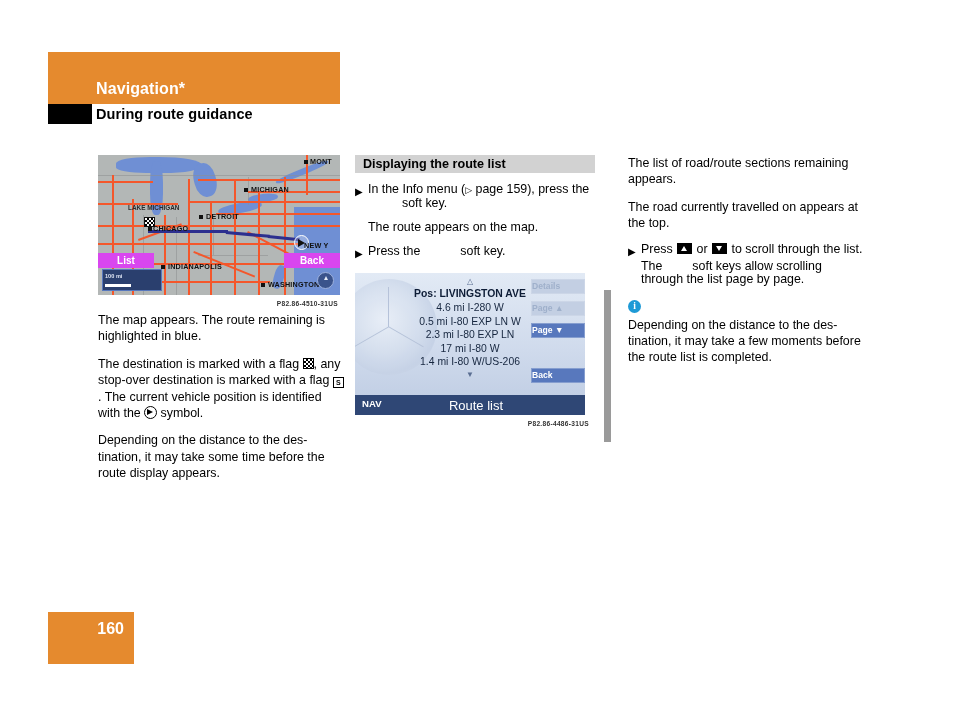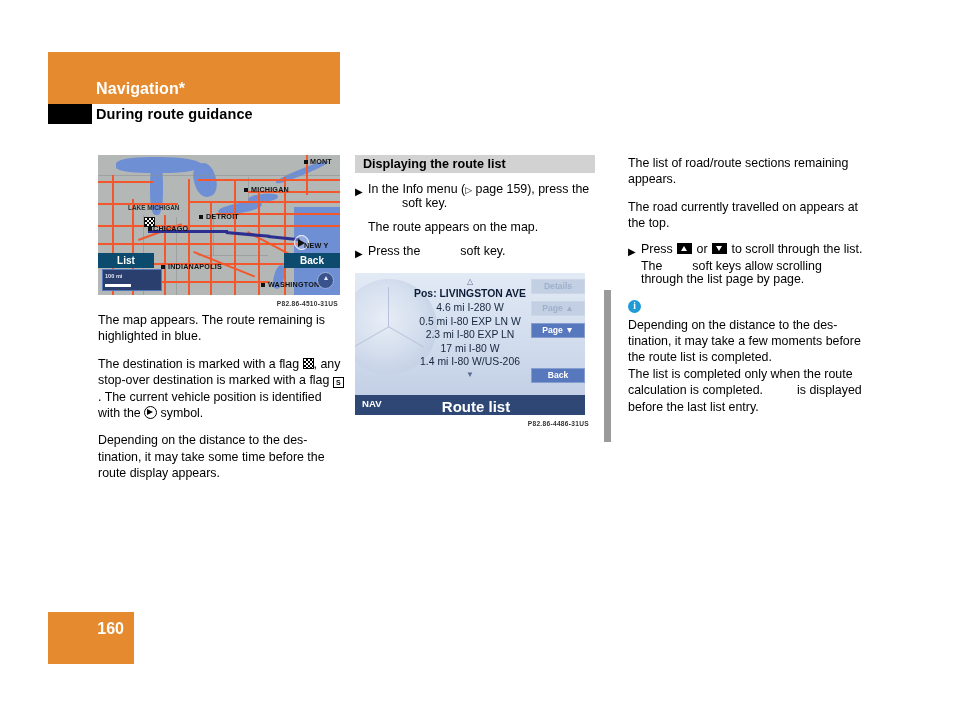--- a/index.html
+++ b/index.html
@@ -68,21 +68,21 @@
   .route{position:absolute;background:#2c2f8f;height:3px;}
   .citydot{position:absolute;width:4px;height:4px;background:#111;}
   .citylbl{
     position:absolute;font-size:7.2px;font-weight:bold;color:#111;
     font-family:"Liberation Sans",sans-serif;white-space:nowrap;letter-spacing:.2px;
   }
   .lakelbl{
     position:absolute;font-size:6.4px;font-weight:bold;color:#2b2b2b;white-space:nowrap;
   }
   .softkey-map{
-    position:absolute;background:#0c4a6e;color:#fff;font-size:10px;font-weight:bold;
+    position:absolute;background:#d946ef;color:#fff;font-size:10px;font-weight:bold;
     line-height:15px;text-align:center;
   }
   .map-scalebox{
     position:absolute;left:4px;bottom:4px;width:58px;height:20px;background:#2a3f6e;
     border:1px solid #5878bd;
   }
   .map-scaletxt{position:absolute;left:7px;bottom:16px;font-size:5.6px;color:#dfe6f4;font-weight:bold;}
   .map-scalebar{position:absolute;left:7px;bottom:8px;width:26px;height:3px;background:#fff;}
   .map-compass{
     position:absolute;right:6px;bottom:6px;width:15px;height:15px;border-radius:50%;
@@ -137,33 +137,33 @@
   }
   .nav-pos{
     font-size:10.4px;font-weight:bold;color:#0d1c36;line-height:14px;white-space:nowrap;
   }
   .nav-item{
     font-size:10.4px;color:#16263f;line-height:13.6px;white-space:nowrap;
   }
   .nav-arrow-dn{font-size:8px;color:#5a6e92;line-height:11px;}
   .nav-sk{
     position:absolute;right:0;width:52px;height:13px;line-height:13px;
-    font-size:8.6px;font-weight:bold;text-align:center;
+    font-size:8.6px;font-weight:bold;
   }
   .nav-sk.on{background:#5878bd;color:#ffffff;border:1px solid #869ecf;}
   .nav-sk.off{background:#c3cfe3;color:#9fb0cb;border:1px solid #ccd6e7;}
   .nav-bottom{
     position:absolute;left:0;bottom:0;width:230px;height:20px;background:#2f4775;
   }
   .nav-bottom .nb-left{
     position:absolute;left:7px;top:3px;font-size:9.6px;font-weight:bold;color:#ffffff;
   }
   .nav-bottom .nb-mid{
     position:absolute;left:0;right:0;top:3px;text-align:center;
-    font-size:15px;font-weight:bold;color:#ffffff;padding-left:12px;
+    font-size:13px;font-weight:normal;color:#ffffff;padding-left:12px;
   }
   .divider-bar{
     position:absolute;left:604px;top:290px;width:7px;height:152px;background:#9a9a9a;
   }
 
   
   .arrkey{
     display:inline-block;width:15px;height:11px;background:#000;position:relative;
     vertical-align:-1px;margin:0 1px;
   }
@@ -392,21 +392,20 @@
       </div>
 
       <div class="bullet-row" style="margin-top:-11px;">
         <div class="bullet-mark"></div>
         <div class="bullet-body"><span>The</span><span class="gapkey-sm"></span><span>soft keys allow scrolling through the list page by page.</span></div>
       </div>
 
       <div class="note-icon">i</div>
 
       <p class="para-tight">Depending on the distance to the des­tination, it may take a few moments be­fore the route list is completed.</p>
-      <p class="para-tight"><span>The list is completed only when the route calculation is completed.</span><span class="gapkey"></span><span>is displayed before the last list entry.</span></p>
     </div>
   </div>
 
   <div class="footer-box">
     <div class="footer-num">160</div>
   </div>
 
 </div>
 
 </body></html>

